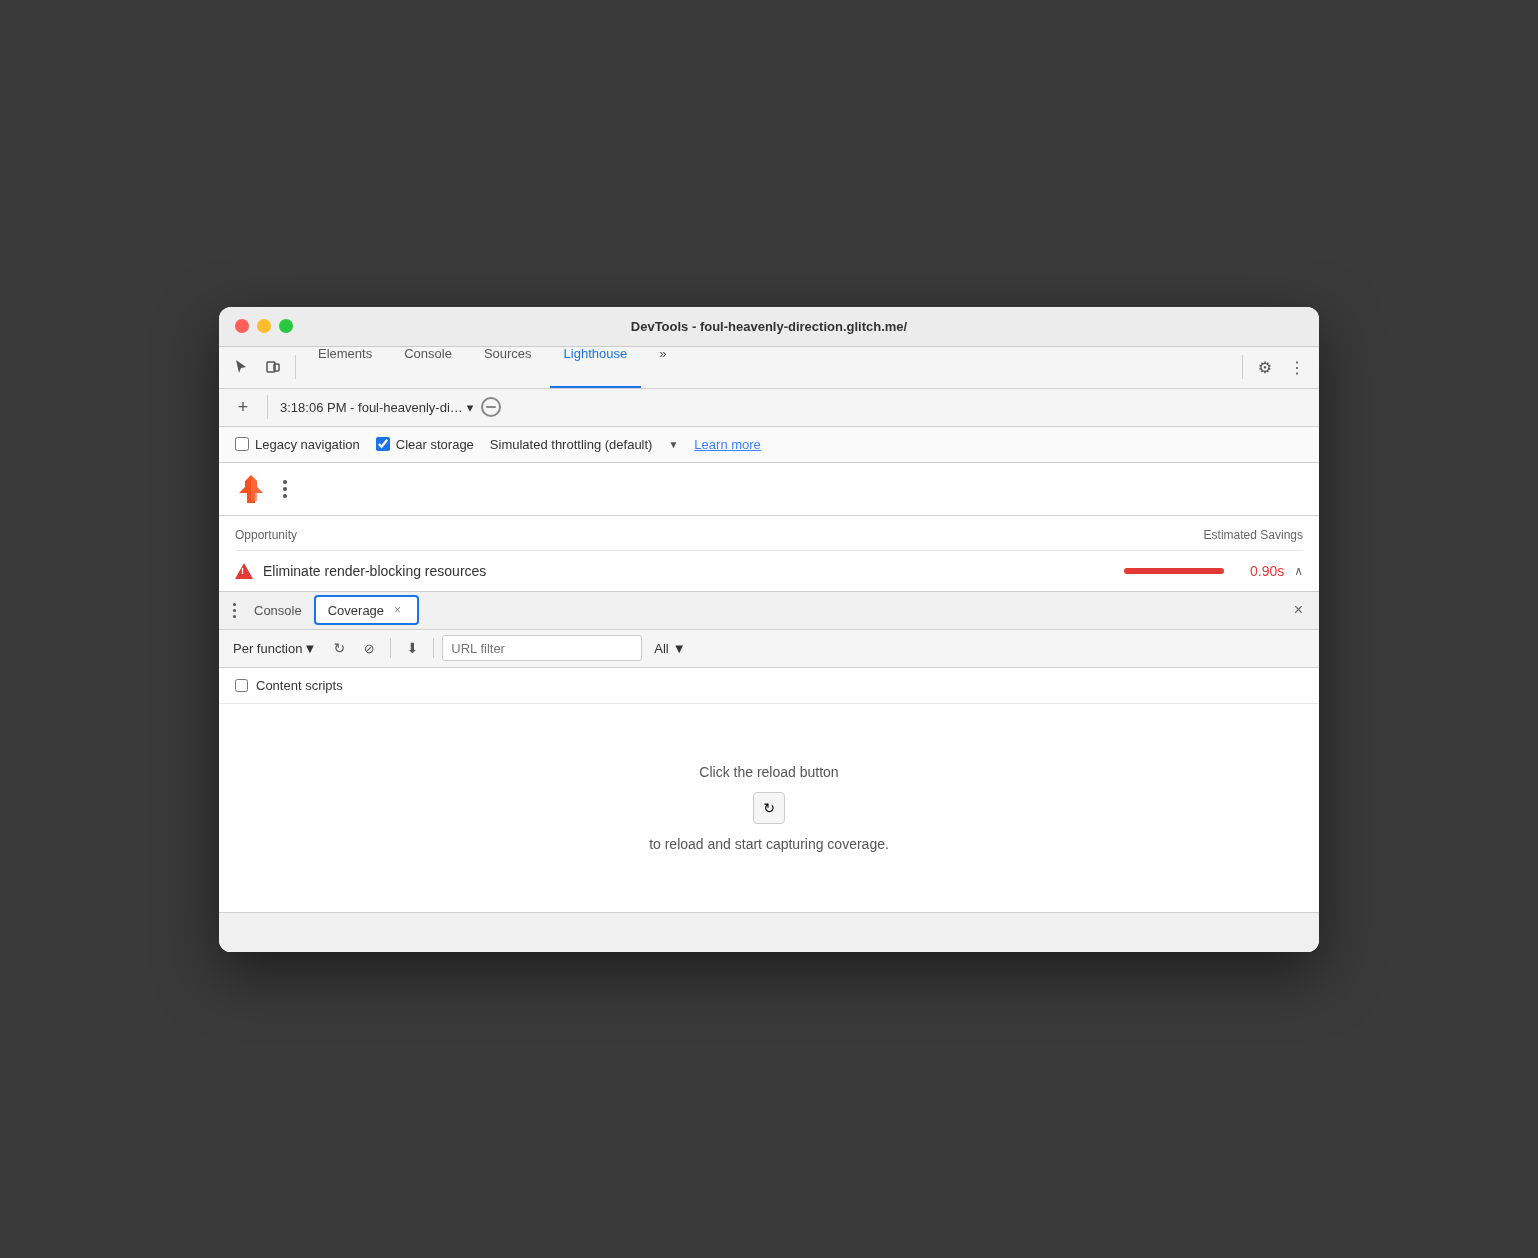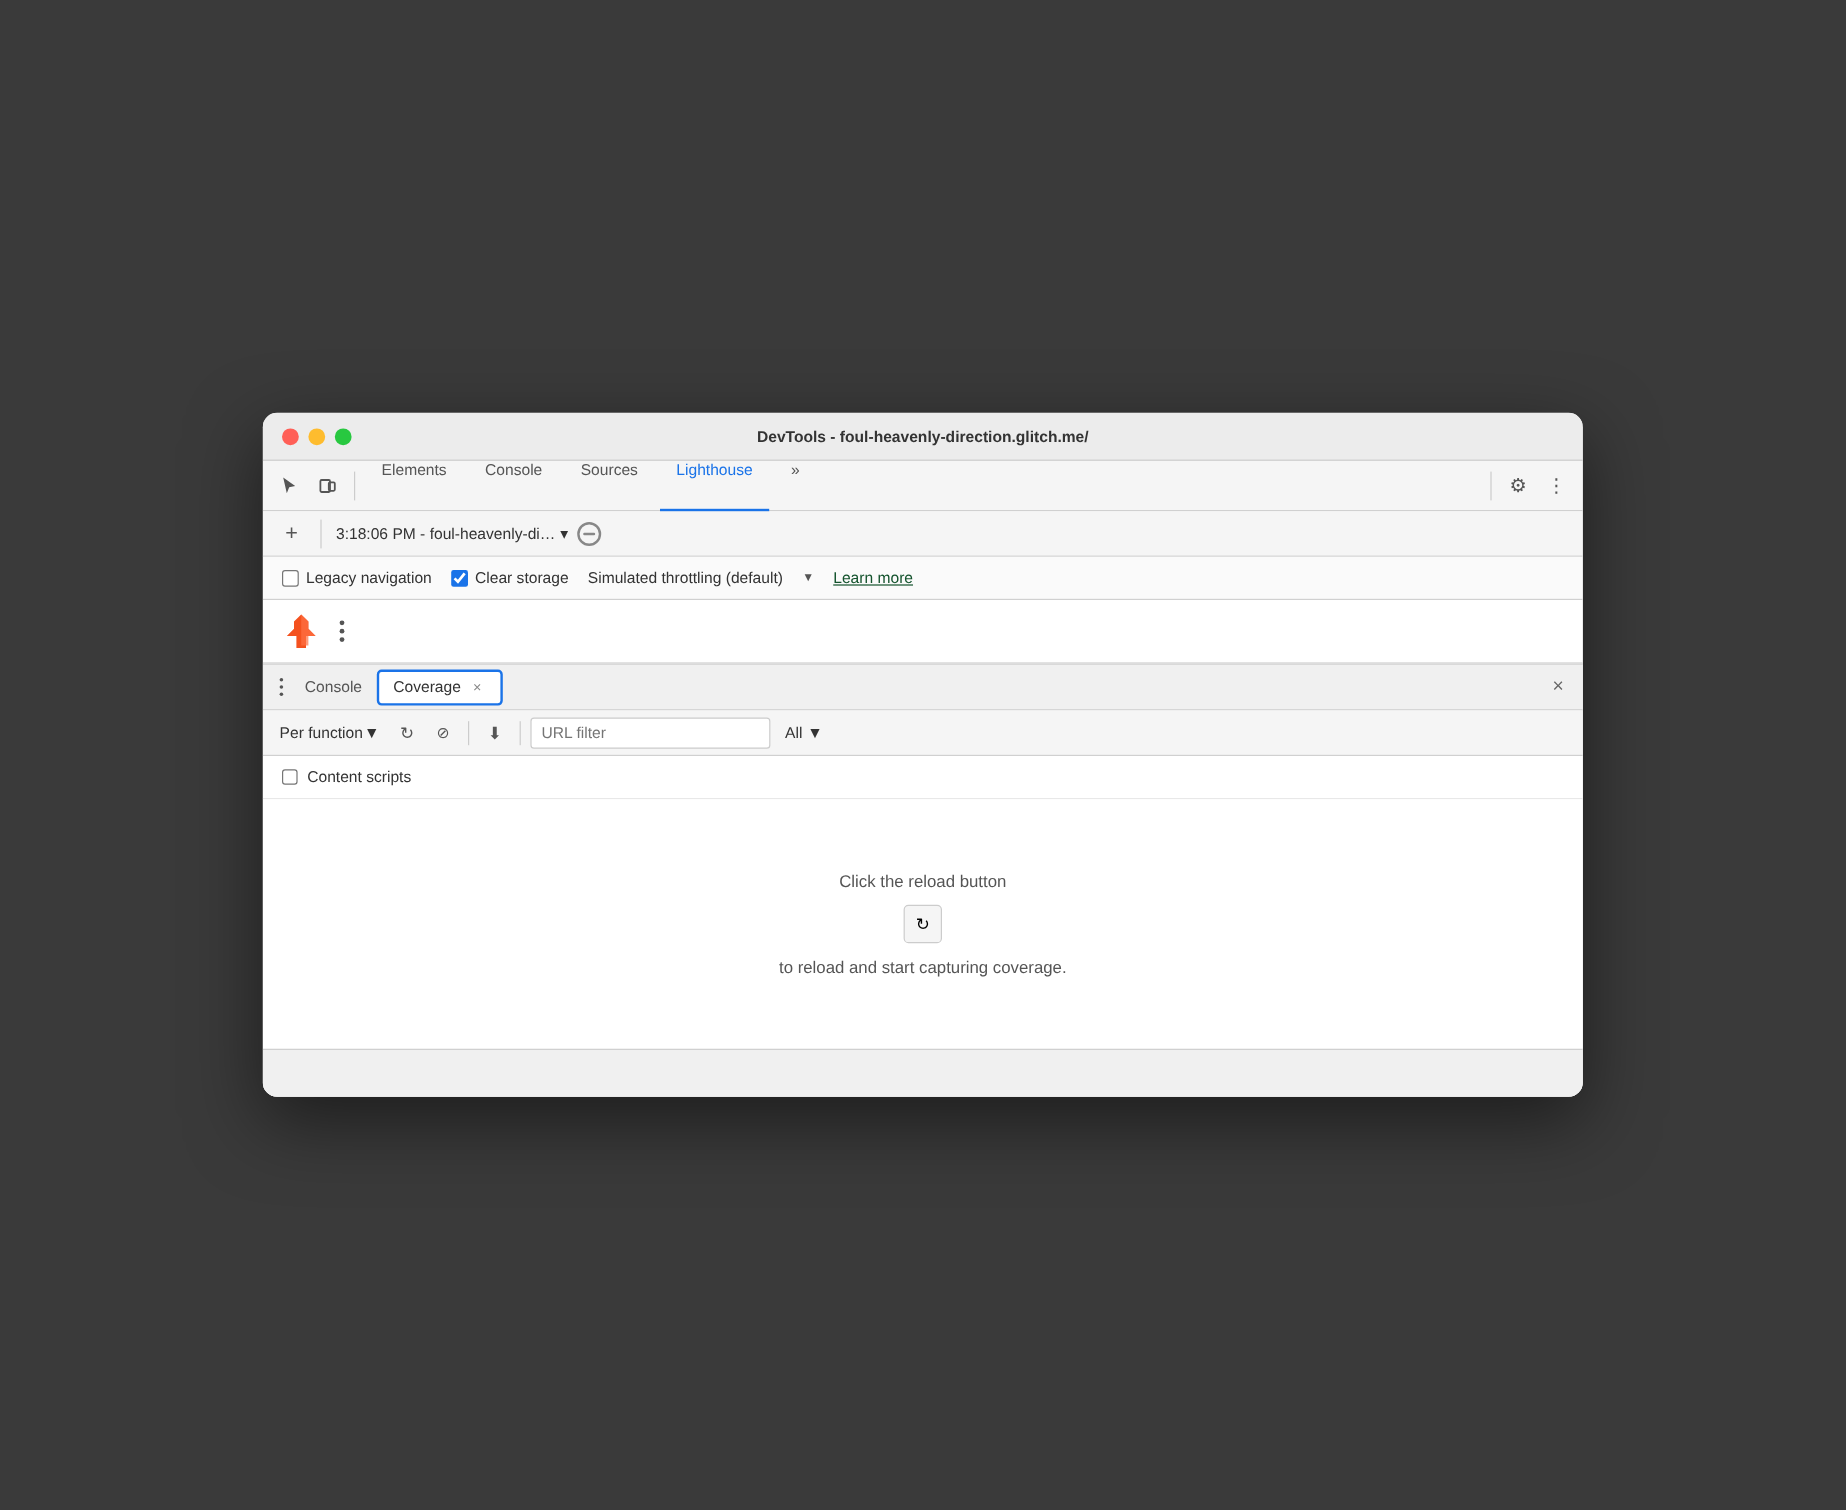--- a/index.html
+++ b/index.html
@@ -173,21 +173,21 @@
     }
     .throttling-label {
       font-size: 13px;
       color: #333;
     }
     .learn-more-link {
       display: flex;
       align-items: center;
       gap: 4px;
       font-size: 13px;
-      color: #14532d;
+      color: #3b82f6;
       text-decoration: underline;
       cursor: pointer;
     }
     .dropdown-arrow {
       font-size: 10px;
       color: #555;
     }
     
     .url-row {
       background: white;
@@ -528,20 +528,33 @@
       <polygon points="16,2 22,8 22,14 28,20 20,20 20,30 12,30 12,20 4,20 10,14 10,8" fill="#F4511E"></polygon>
       <polygon points="16,2 22,8 22,14 28,20 22,20 22,28 16,28" fill="#FF7043" opacity="0.7"></polygon>
     </svg>
     <div class="kebab-menu">
       <div class="kebab-dot"></div>
       <div class="kebab-dot"></div>
       <div class="kebab-dot"></div>
     </div>
   </div>
 
+  <div class="opportunity-section">
+    <div class="opportunity-header">
+      <span class="opportunity-label">Opportunity</span>
+      <span class="estimated-savings-label">Estimated Savings</span>
+    </div>
+    <div class="opportunity-row">
+      <div class="warn-triangle"></div>
+      <span class="opportunity-title">Eliminate render-blocking resources</span>
+      <div class="savings-bar"></div>
+      <span class="savings-value">0.90s</span>
+      <span class="chevron-up">∧</span>
+    </div>
+  </div>
 
   <div class="bottom-panel">
 
     <div class="panel-tabs-row">
       <div class="panel-kebab">
         <div class="panel-kebab-dot"></div>
         <div class="panel-kebab-dot"></div>
         <div class="panel-kebab-dot"></div>
       </div>
       <div class="panel-tab">

